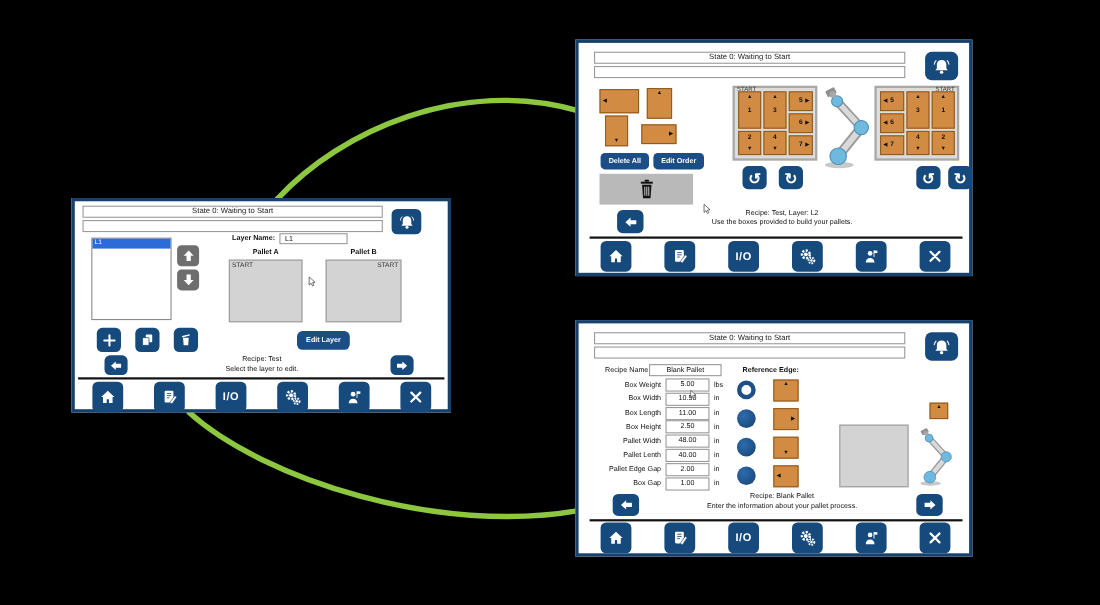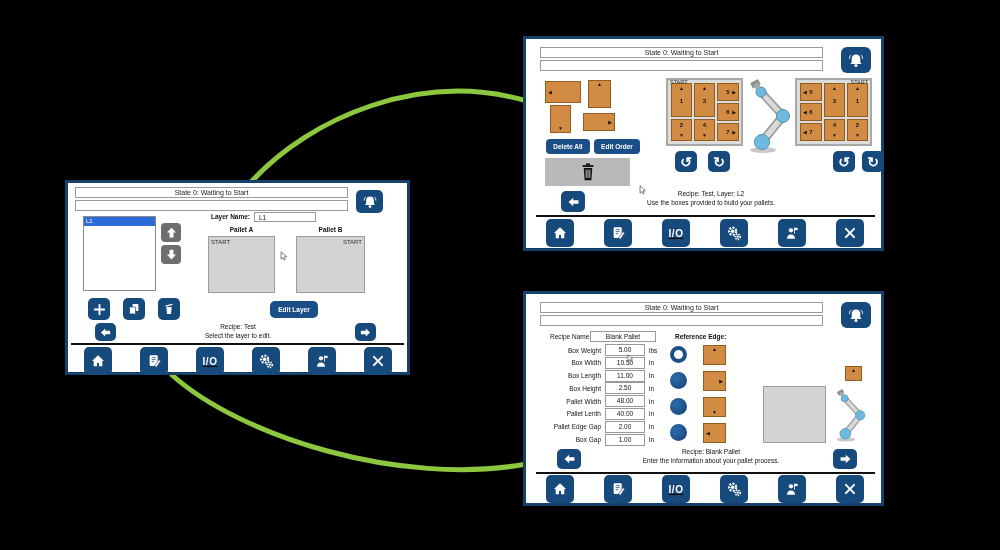--- a/index.html
+++ b/index.html
@@ -23,21 +23,21 @@
   .num{font-size:6px;font-weight:bold;color:#111;line-height:1;}
   .bx{display:flex;flex-direction:column;align-items:center;}
   .bx-tall .arr{margin-top:2px;} .bx-tall .num{margin-top:7px;}
   .bx-low{justify-content:space-between;padding:2px 0;}
   .arrT{position:absolute;top:1px;left:50%;transform:translateX(-50%);}
   .arrB{position:absolute;bottom:1px;left:50%;transform:translateX(-50%);}
   .arrL{position:absolute;left:2px;top:50%;transform:translateY(-50%);}
   .arrR{position:absolute;right:2px;top:50%;transform:translateY(-50%);}
   .ctr{position:absolute;left:50%;top:50%;transform:translate(-50%,-50%);}
   .sep{position:absolute;height:2px;background:#111;}
-  .tb{position:absolute;display:flex;justify-content:space-between;align-items:center;text-decoration:underline;}
+  .tb{position:absolute;display:flex;justify-content:space-between;align-items:center;}
   .tbtn{width:28px;height:28px;background:#174a7c;border-radius:5px;display:flex;
         align-items:center;justify-content:center;color:#fff;cursor:pointer;}
   .io{font-size:10px;font-weight:bold;letter-spacing:.5px;}
   .rtxt{text-align:center;font-size:6.5px;color:#111;line-height:1.35;}
   .rot{font-size:14px;font-weight:bold;line-height:1;}
   .start{position:absolute;font-size:5.5px;color:#333;line-height:1;z-index:3;}
   .radio{border-radius:50%;cursor:pointer;}
   .radio.on{background:#fff;border:4.5px solid #1d5086;}
   .radio.off{background:radial-gradient(circle at 35% 35%,#2d6cae,#16406f);}
   .frow{display:flex;align-items:center;height:10px;margin-bottom:2.8px;}

